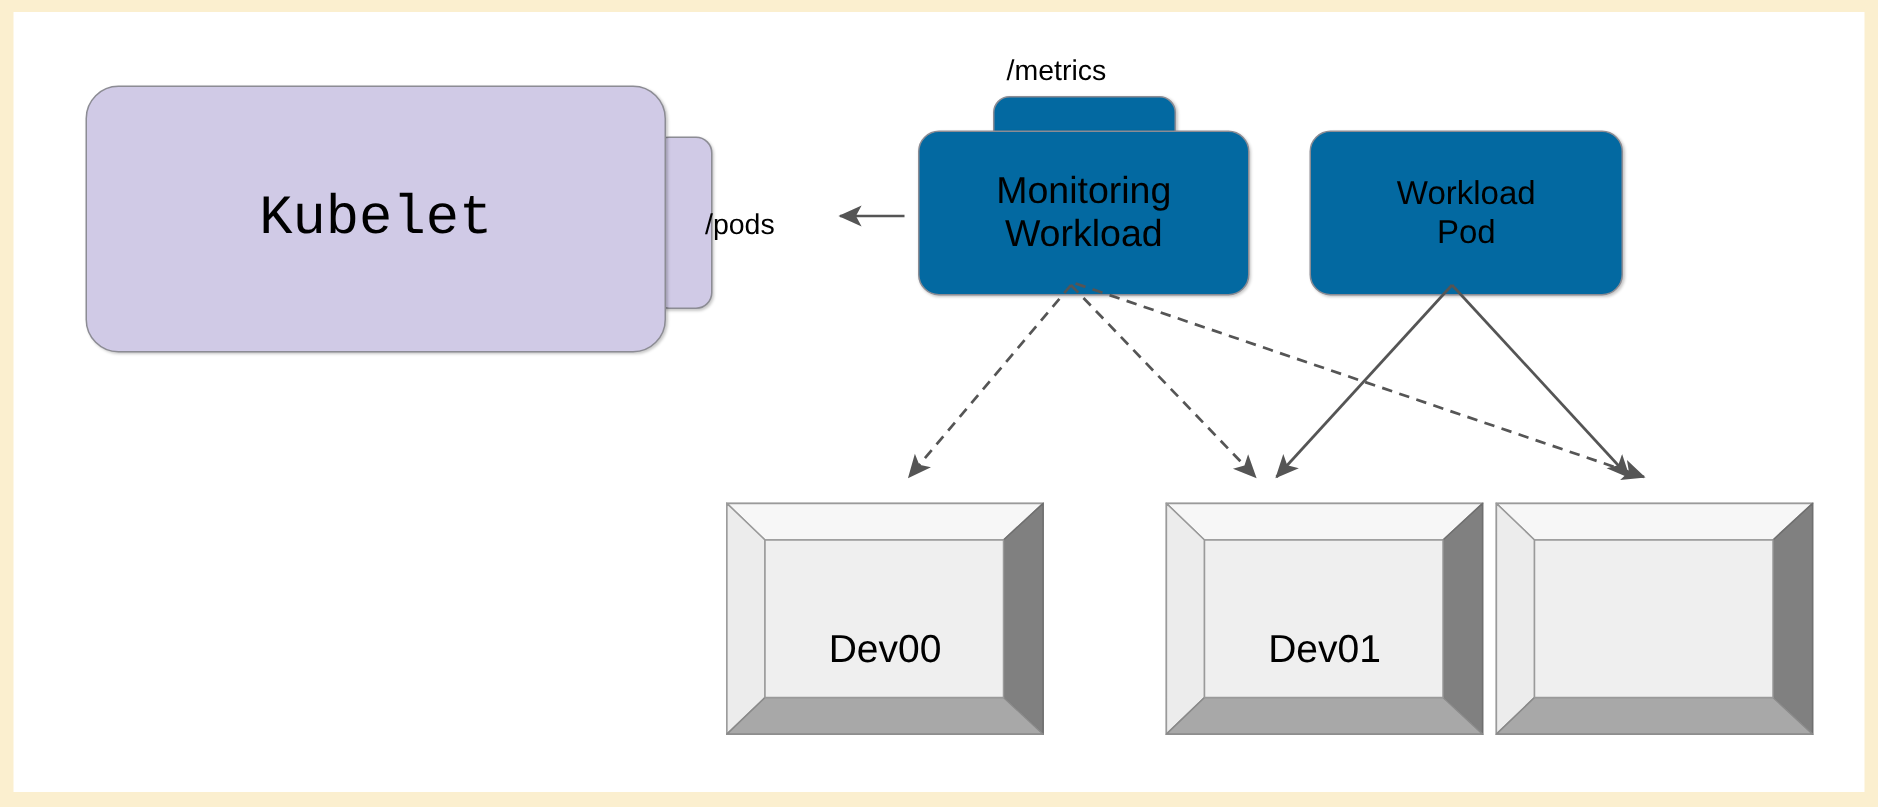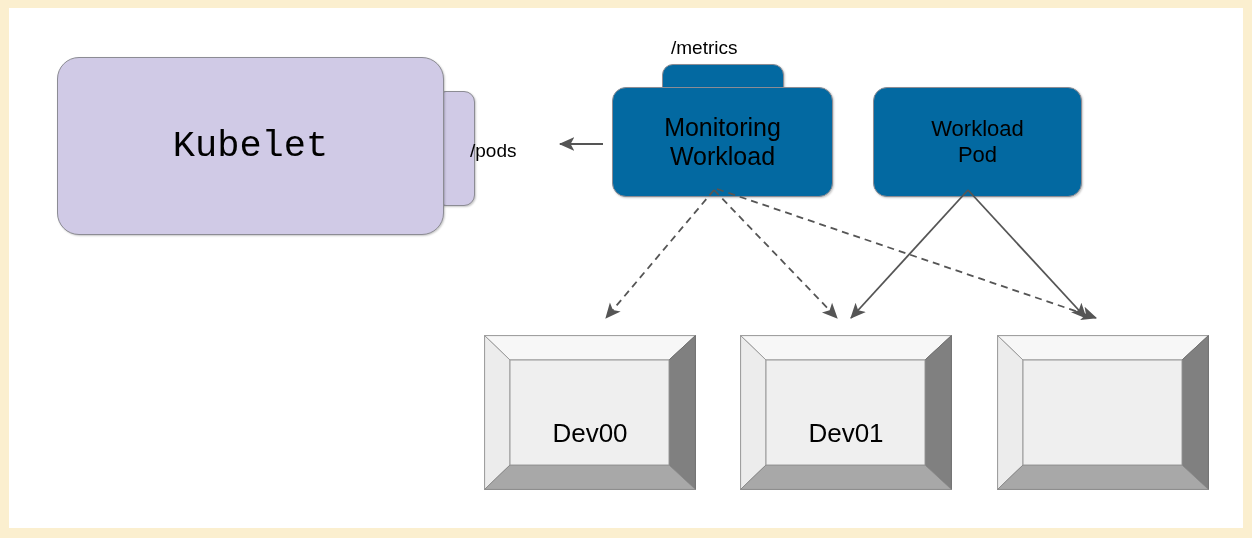--- a/index.html
+++ b/index.html
@@ -101,21 +101,21 @@
 
   
   .device {
     position: absolute;
     width: 212px;
     height: 155px;
     top: 327px;
     z-index: 4;
   }
   #device-0 { left: 475px; }
-  #device-1 { left: 731px; }
+  #device-1 { left: 768px; }
   #device-2 { left: 988px; }
   .device svg { display: block; }
   .device-label {
     position: absolute;
     left: 0; right: 0;
     top: 50%;
     transform: translateY(-50%);
     text-align: center;
     font-size: 26px;
     color: #000000;

